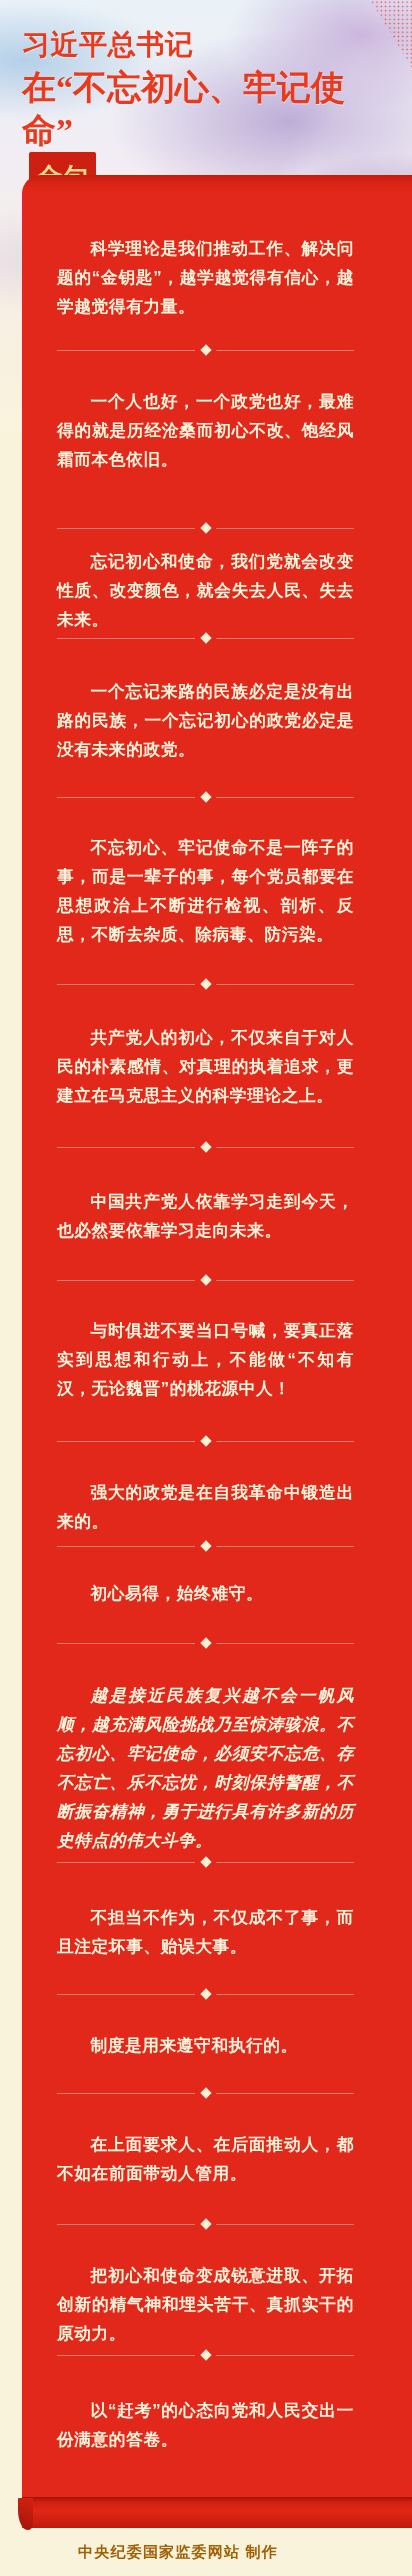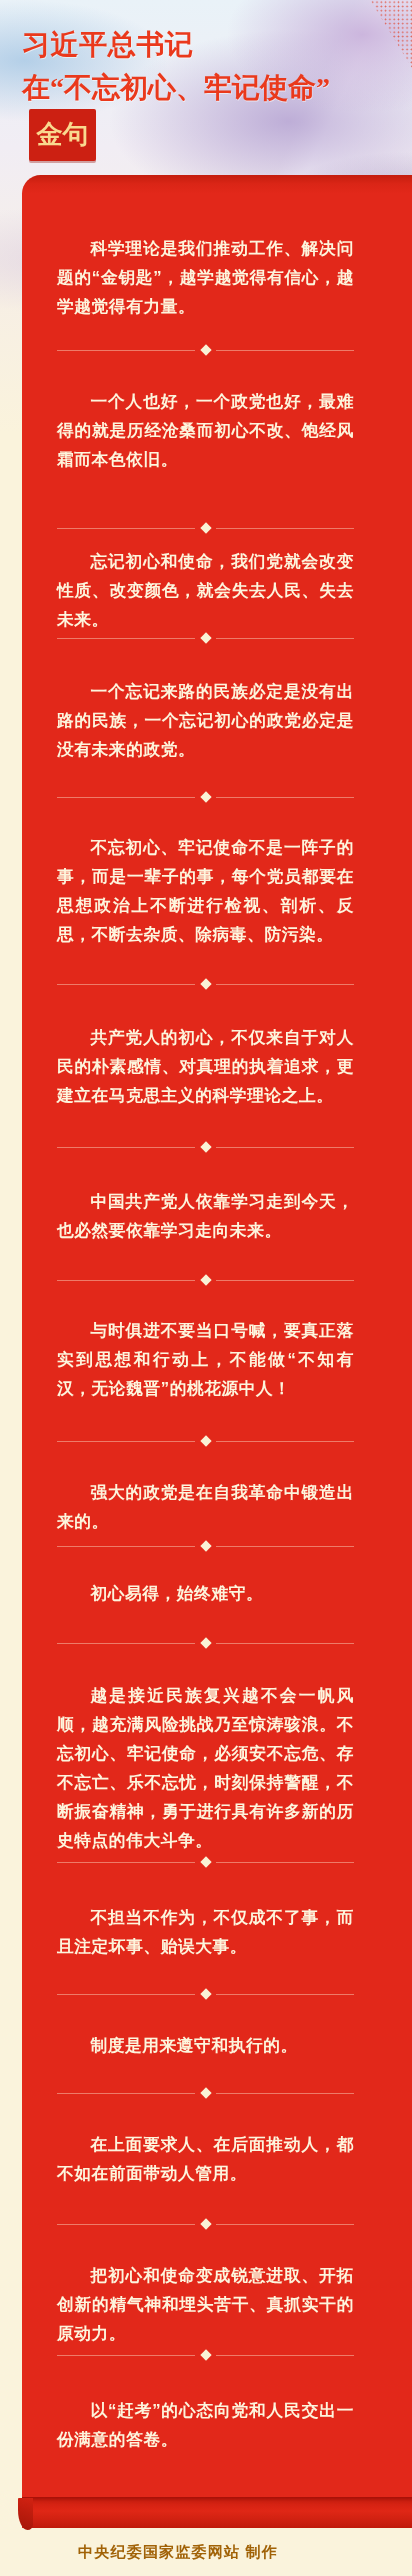--- a/index.html
+++ b/index.html
@@ -32,21 +32,21 @@
   }
   
   .title{
     position:absolute;left:22px;top:23.5px;width:372px;
     color:#ea391c;
     font-family:"Liberation Serif", serif;
     font-weight:900;
     text-shadow:0.6px 1.2px 0 rgba(255,255,255,.55);
   }
   .title .t1{font-size:28px;line-height:42px;letter-spacing:0.6px;}
-  .title .t2{font-size:28px;line-height:43px;letter-spacing:0;}
+  .title .t2{font-size:34px;line-height:43px;letter-spacing:0;}
   .title .t3{font-size:28.5px;line-height:45px;display:flex;align-items:center;}
   .badge{
     display:inline-flex;align-items:center;justify-content:center;
     margin-left:7px;
     background:#cc2012;color:#f9d98f;
     font-size:26px;font-weight:900;
     padding:3.1px 7.4px 4.3px;border-radius:1.9px;
     text-shadow:none;
     box-shadow:0 1.9px 0 rgba(150,15,5,.35);
   }
@@ -179,21 +179,21 @@
           <span class="line"></span>
           <span class="diamond"></span>
           <span class="line"></span>
         </div>
         <div class="quote" style="top: 1404px;">初心易得，始终难守。</div>
         <div class="divider" style="top: 1463px;">
           <span class="line"></span>
           <span class="diamond"></span>
           <span class="line"></span>
         </div>
-        <div class="quote" style="top: 1506px;">越是接近民族复兴越不会一帆风顺，越充满风险挑战乃至惊涛骇浪。不忘初心、牢记使命，必须安不忘危、存不忘亡、乐不忘忧，时刻保持警醒，不断振奋精神，勇于进行具有许多新的历史特点的伟大斗争。</div>
+        <div class="quote" style="top: 1506px; font-style: italic;">越是接近民族复兴越不会一帆风顺，越充满风险挑战乃至惊涛骇浪。不忘初心、牢记使命，必须安不忘危、存不忘亡、乐不忘忧，时刻保持警醒，不断振奋精神，勇于进行具有许多新的历史特点的伟大斗争。</div>
         <div class="divider" style="top: 1682px;">
           <span class="line"></span>
           <span class="diamond"></span>
           <span class="line"></span>
         </div>
         <div class="quote" style="top: 1728px;">不担当不作为，不仅成不了事，而且注定坏事、贻误大事。</div>
         <div class="divider" style="top: 1814px;">
           <span class="line"></span>
           <span class="diamond"></span>
           <span class="line"></span>

